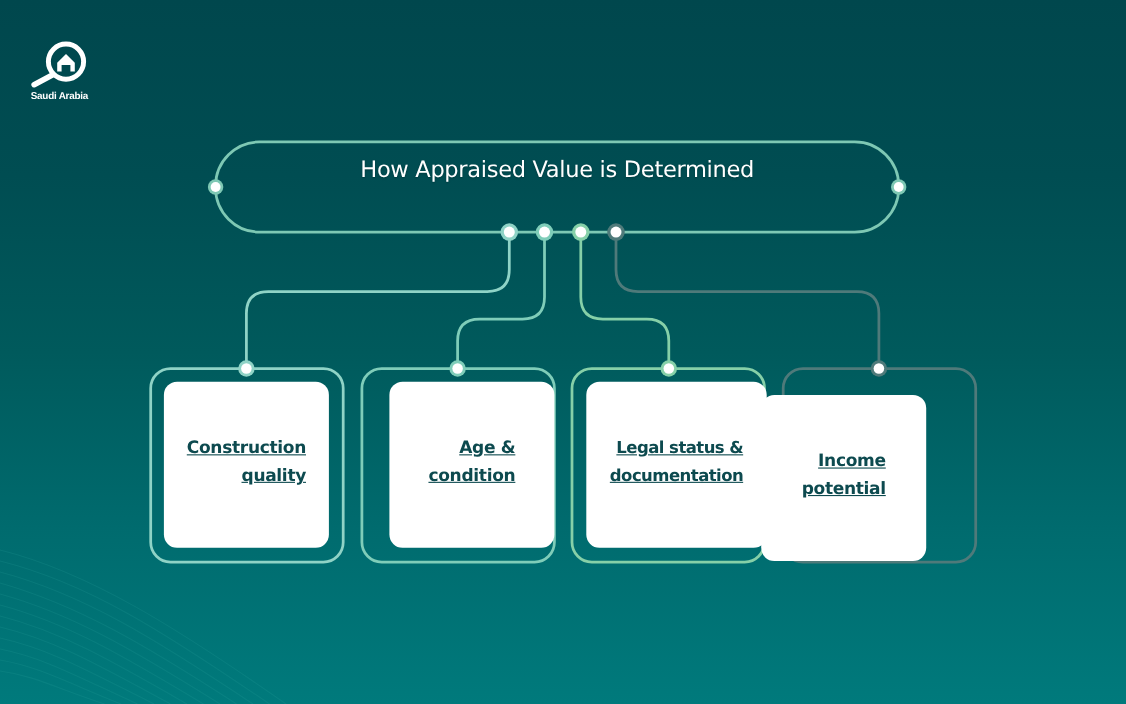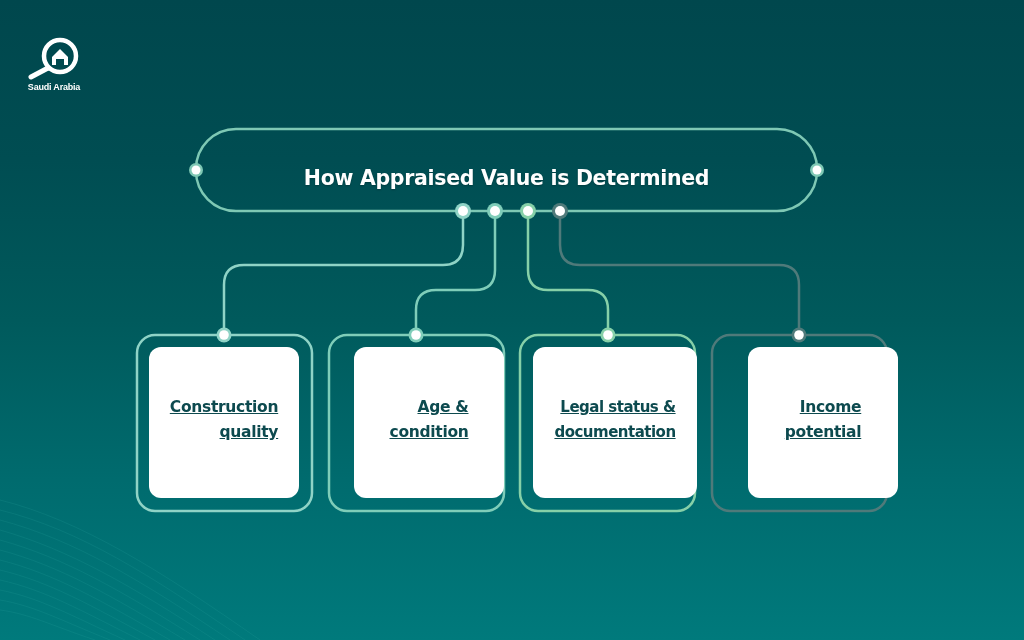--- a/index.html
+++ b/index.html
@@ -42,29 +42,29 @@
     .diagram {
       position: absolute;
       left: 0;
       top: 0;
       width: 1024px;
       height: 640px;
     }
     .title {
       position: absolute;
       left: 195px;
-      top: 136px;
+      top: 112px;
       width: 623px;
       height: 83px;
       display: flex;
       align-items: center;
       justify-content: center;
       color: #ffffff;
       font-family: "DejaVu Sans", sans-serif;
-      font-weight: bold;
+      font-weight: normal;
       font-size: 20.5px;
       letter-spacing: -0.3px;
       text-shadow: 0 1px 2px rgba(0,0,0,0.25);
     }
     .card {
       position: absolute;
       top: 347px;
       width: 150px;
       height: 151px;
       background: #ffffff;
@@ -80,21 +80,21 @@
       font-weight: bold;
       font-size: 15.5px;
       line-height: 25px;
       letter-spacing: -0.3px;
       text-decoration: underline;
     }
     .card span { display: block; white-space: pre-line; }
     #card-1 { left: 149px; }
     #card-2 { left: 354px; }
     #card-3 { left: 533px; width: 164px; font-size: 15px; letter-spacing: -0.5px; }
-    #card-4 { left: 748px; }
+    #card-4 { left: 692px; margin-top: 12px; }
   </style>
 </head>
 <body>
 
 <svg class="waves" viewBox="0 0 420 180">
   <g fill="none" stroke="#2fa6a0" stroke-opacity="0.18" stroke-width="1">
     <path d="M0 40 C 80 60, 160 110, 260 180"></path>
     <path d="M0 50 C 80 70, 150 115, 245 180"></path>
     <path d="M0 60 C 75 80, 140 120, 230 180"></path>
     <path d="M0 70 C 70 90, 130 125, 215 180"></path>

